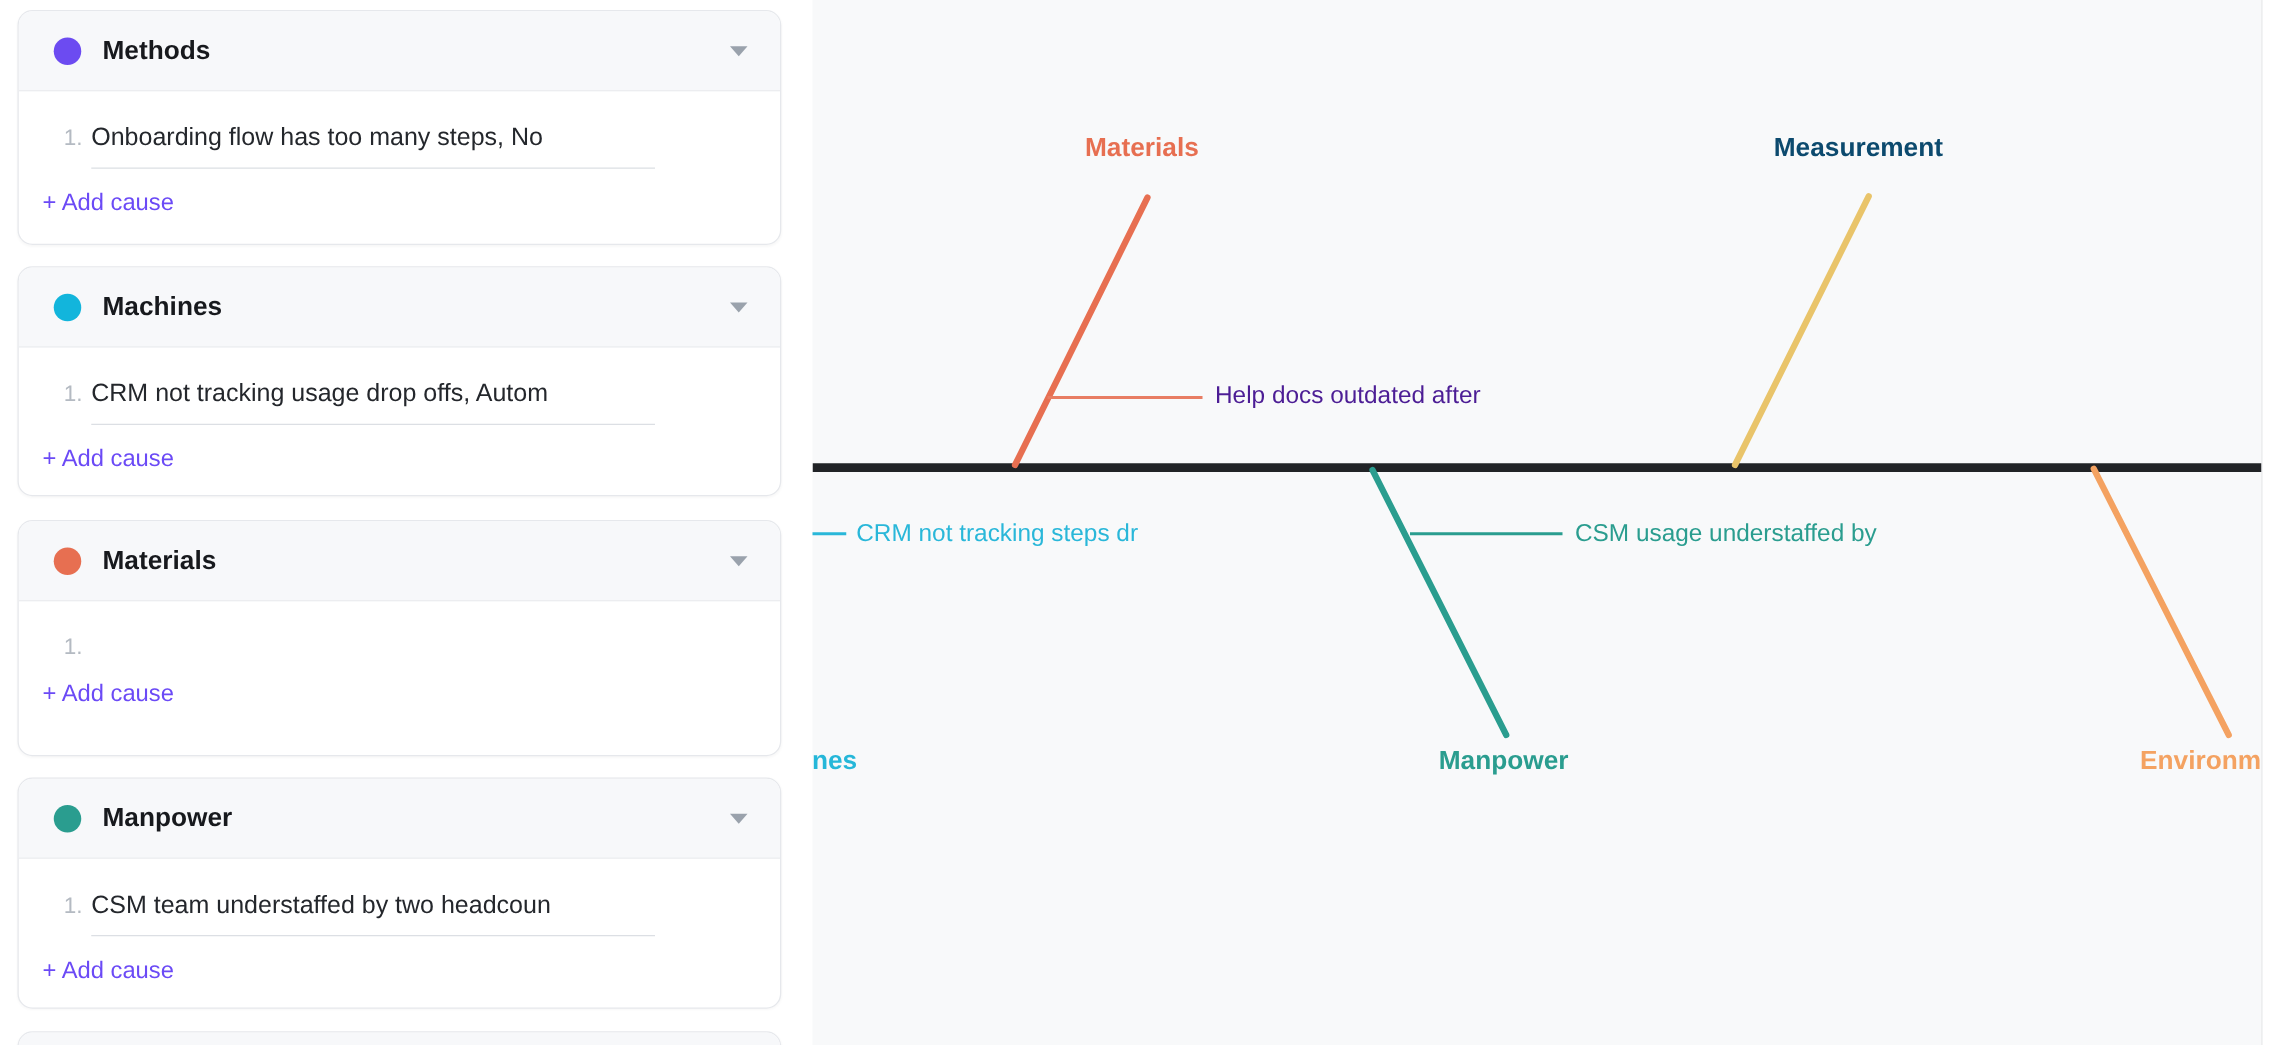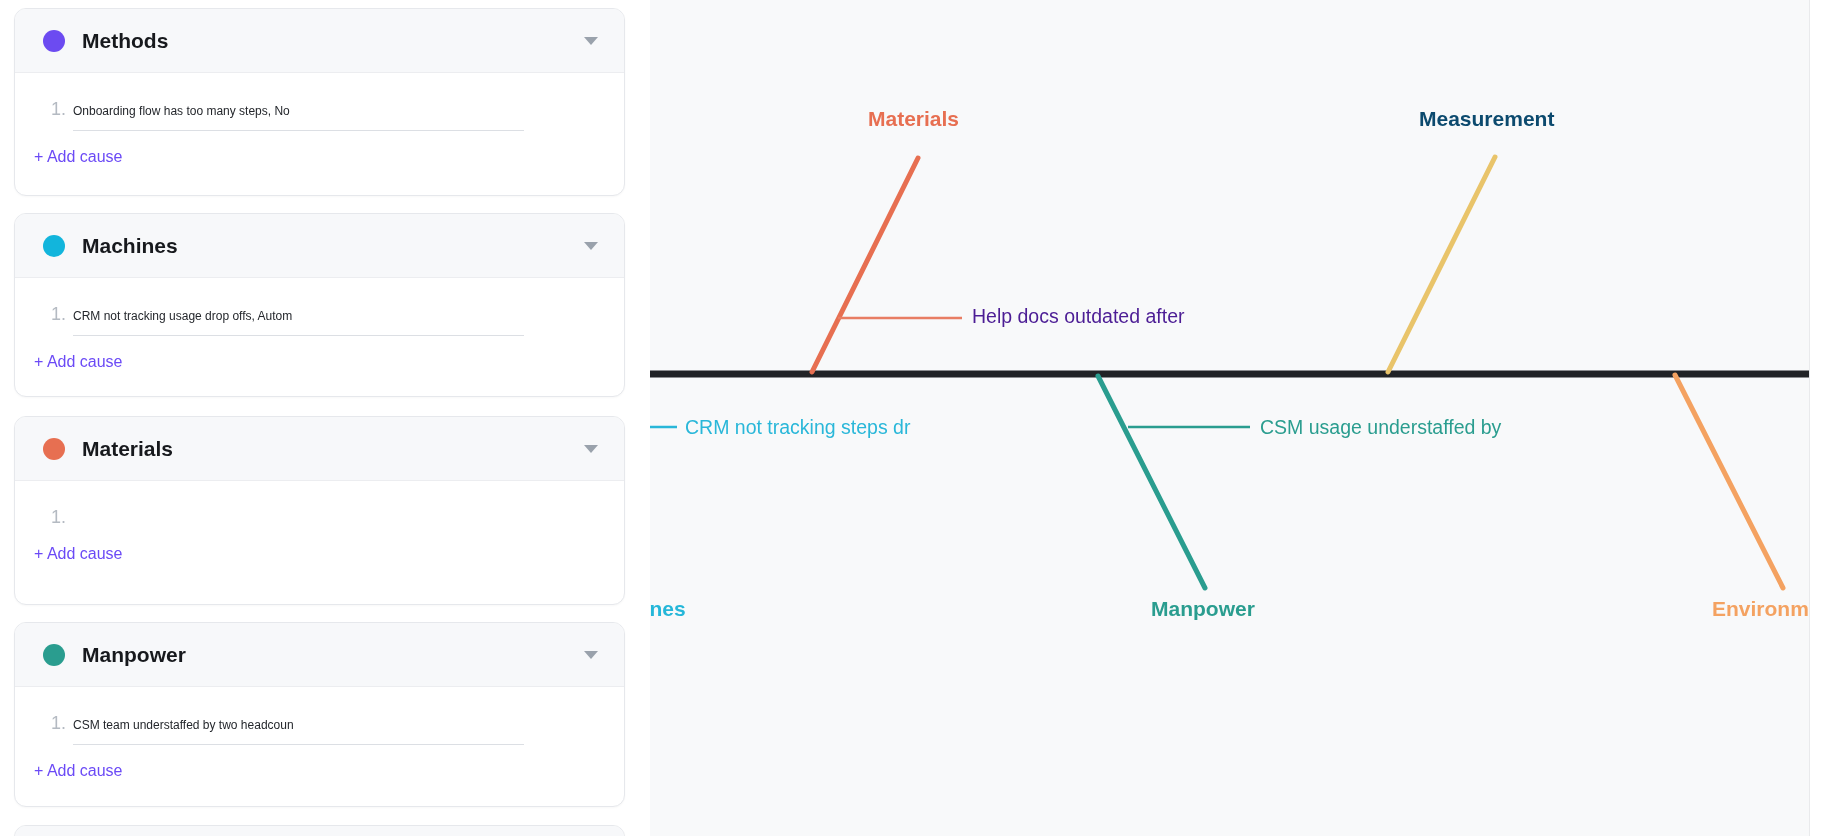--- a/index.html
+++ b/index.html
@@ -15,23 +15,23 @@
   .panel-header { height:64px; display:flex; align-items:center; gap:17px;
     background:#f7f8fa; border-bottom:1px solid #ecedf0; padding:0 26px 0 28px; }
   .dot { width:22px; height:22px; border-radius:50%; flex:0 0 auto; }
   .panel-title { font-size:21px; font-weight:700; color:#17191d; }
   .chevron { margin-left:auto; width:0; height:0; border-left:7px solid transparent;
     border-right:7px solid transparent; border-top:8px solid #9aa2ac; cursor:pointer; }
   .panel-body { padding:26px 24px 22px 19px; }
   .cause-row { display:flex; align-items:baseline; margin-left:17px; }
   .cause-num { width:22px; flex:0 0 auto; font-size:18px; color:#b4bac2; }
   .cause-input { width:451px; border:none; outline:none; background:transparent;
-    border-bottom:1.5px solid #dcdfe4; font-family:inherit; font-size:12px;
+    border-bottom:1.5px solid #dcdfe4; font-family:inherit; font-size:20px;
     color:#24272c; padding:0 0 12px 0; border-radius:0; }
-  .add-cause { display:inline-block; margin-top:17px; font-size:16px; cursor:pointer; }
+  .add-cause { display:inline-block; margin-top:17px; font-size:19px; cursor:pointer; }
   .p1 { top:8px;  height:188px; }
   .p2 { top:213px; height:184px; }
   .p3 { top:416px; height:189px; }
   .p4 { top:622px; height:185px; }
   .p5 { top:825px; height:80px; }
 
   
   .canvas { position:absolute; left:650px; top:0; width:1160px; height:836px;
     background:#f8f9fa; border-right:1px solid #e9eaec; overflow:hidden; }
   .canvas svg { position:absolute; left:0; top:0; overflow:visible; }

